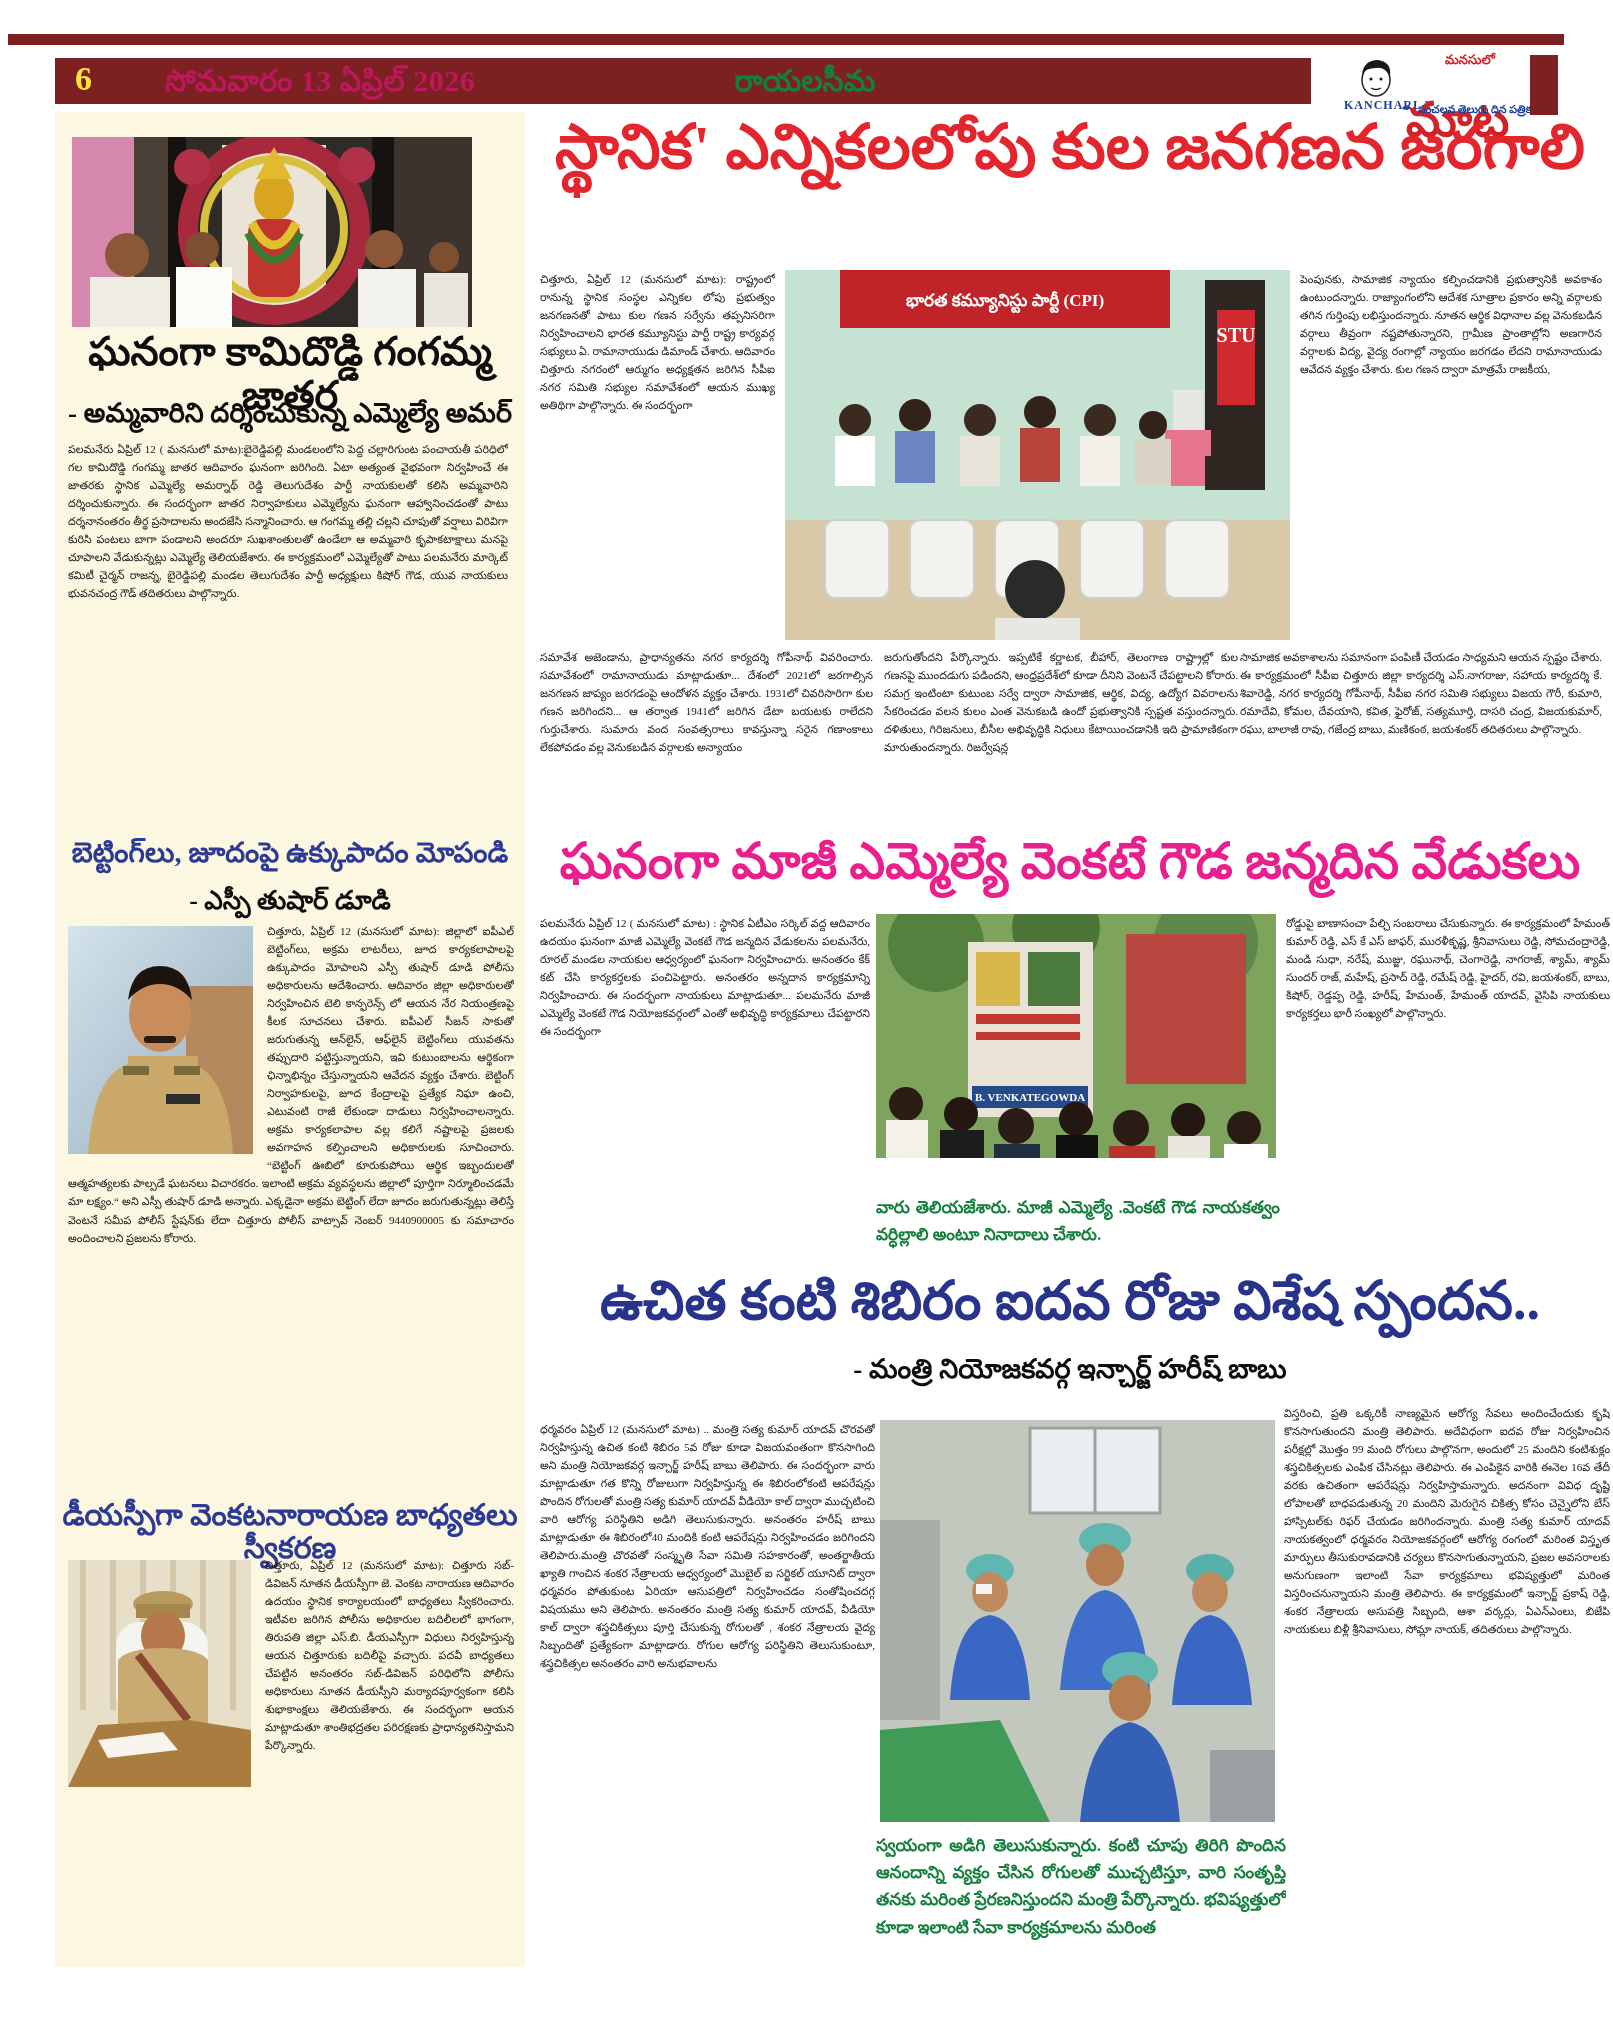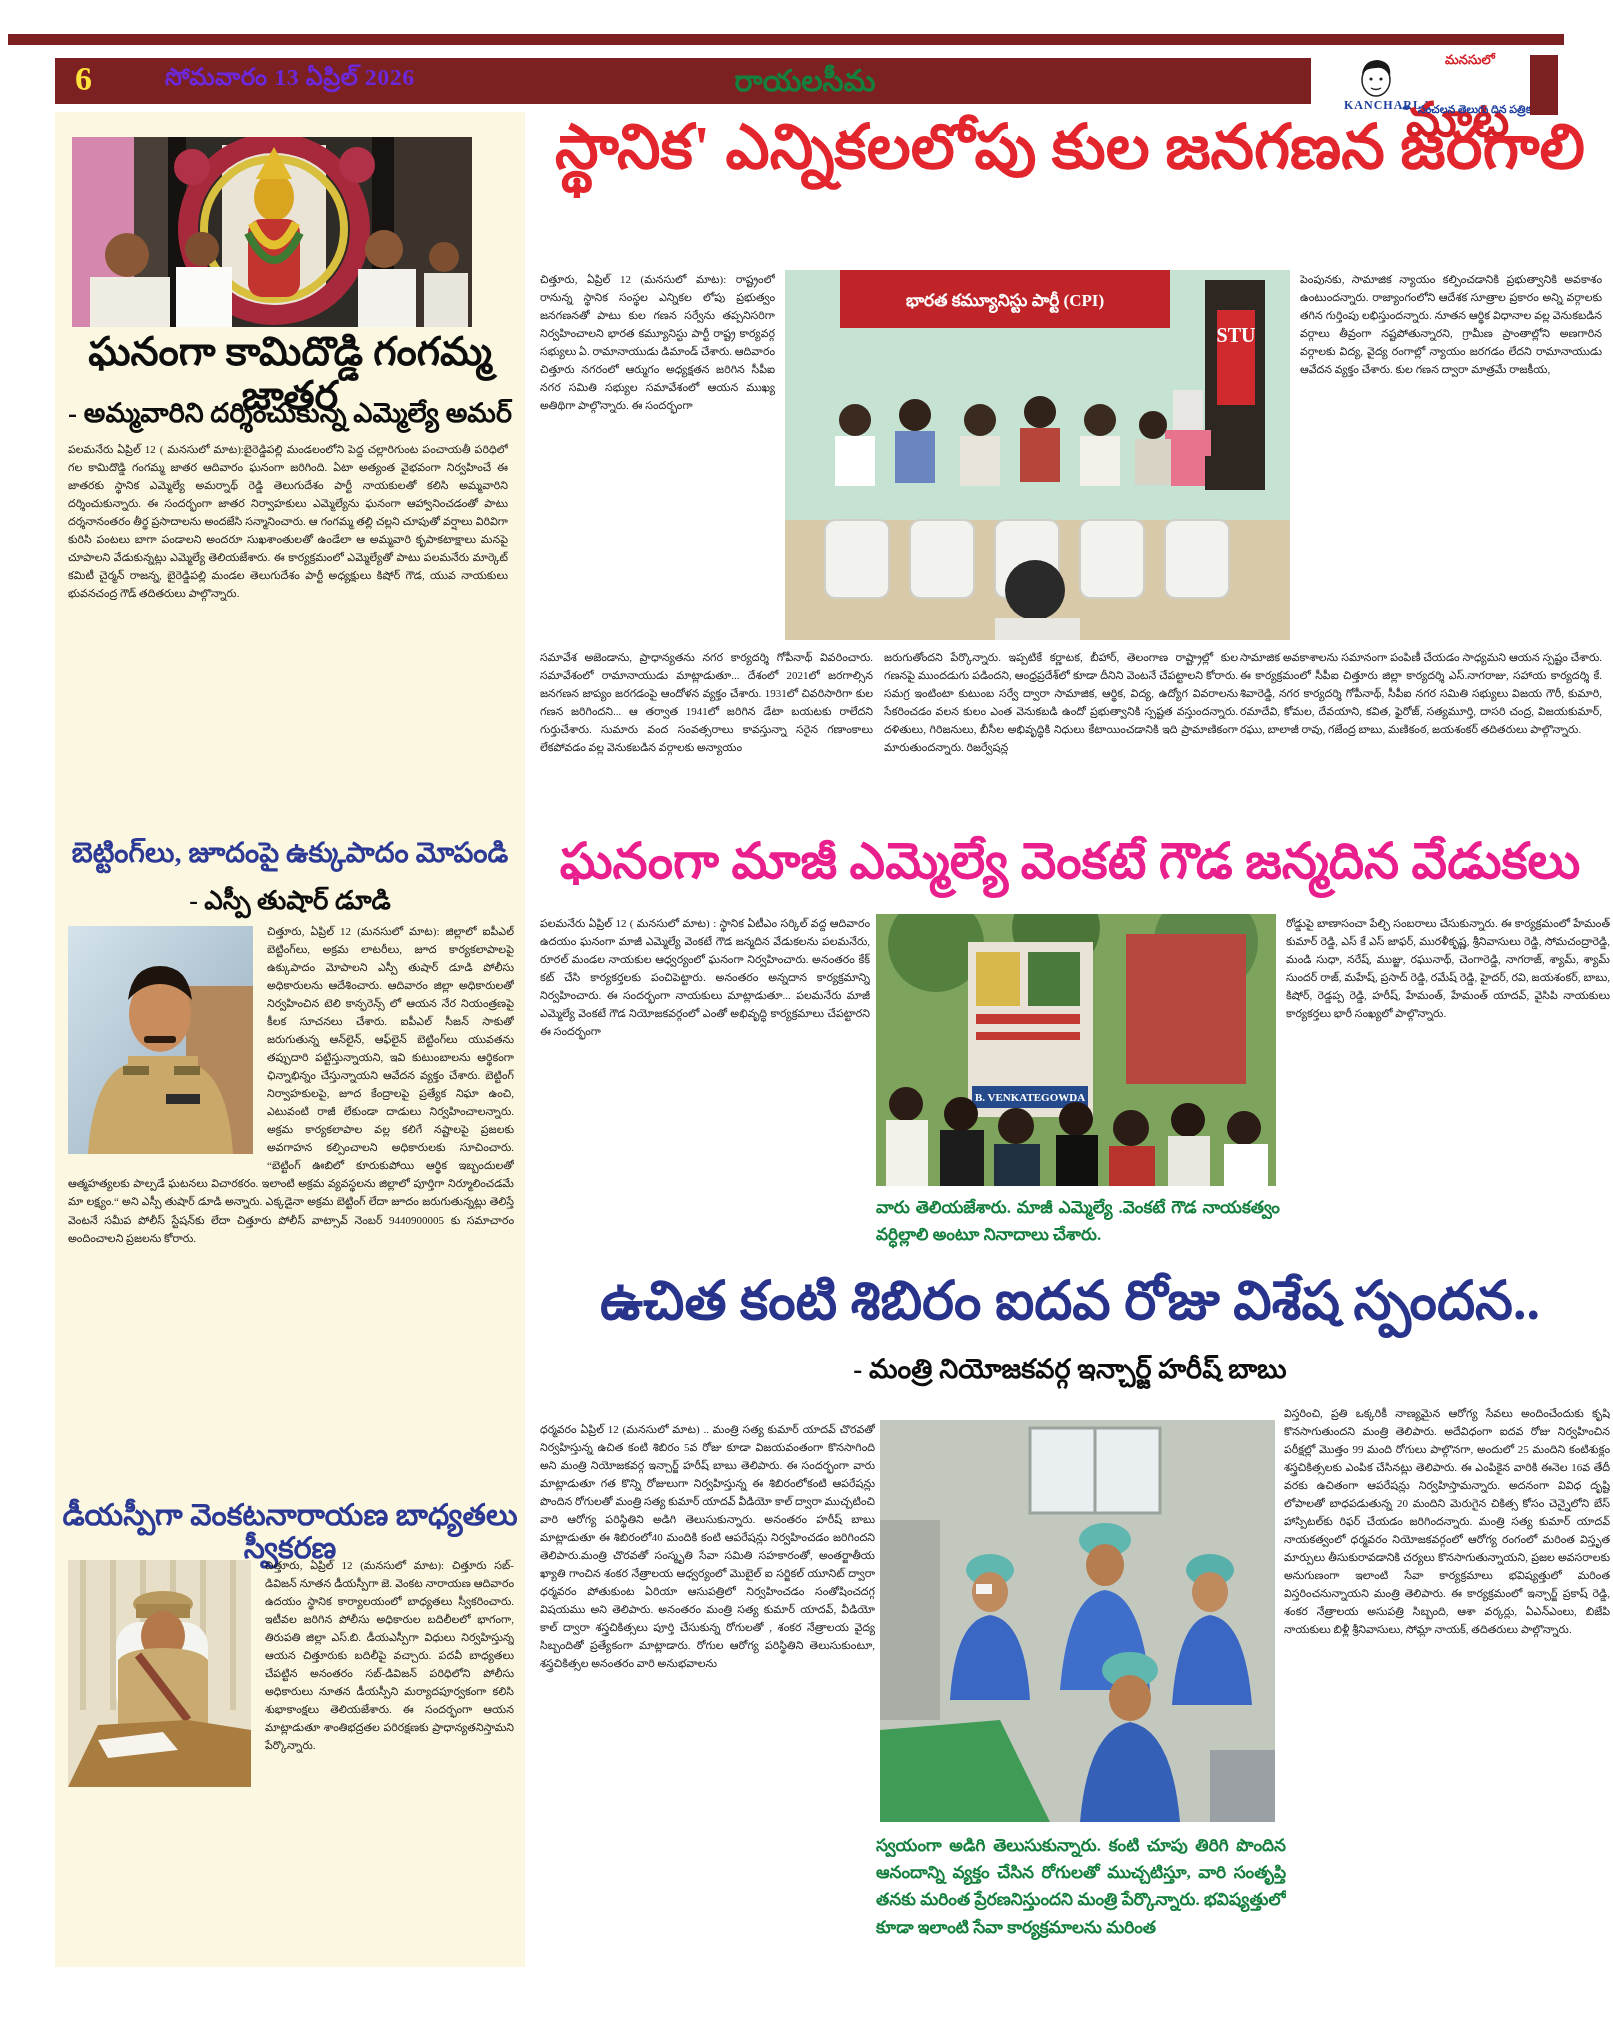--- a/index.html
+++ b/index.html
@@ -3,21 +3,21 @@
 <meta charset="utf-8">
 <style>
   html,body{margin:0;padding:0;background:#ffffff;}
   .page{position:relative;width:1613px;height:2026px;background:#ffffff;overflow:hidden;
         font-family:"Liberation Serif", serif;color:#141414;}
   .abs{position:absolute;}
   
   .strip{background:#7c2022;}
   .mastbar{background:#7c2022;}
   .pagenum{color:#ffe23c;font-weight:bold;font-size:34px;}
-  .mastdate{color:#6d28d9;font-weight:bold;font-size:24px;letter-spacing:.5px;}
+  .mastdate{color:#be185d;font-weight:bold;font-size:30px;letter-spacing:.5px;}
   .mastsec{color:#15803d;font-weight:bold;font-size:30px;}
   .logo-top{color:#d42027;font-size:13px;font-weight:bold;}
   .logo-name{color:#d42027;font-size:48px;font-weight:bold;line-height:1;}
   .logo-pub{color:#1c3e9e;font-size:12px;font-weight:bold;letter-spacing:1px;}
   .logo-tag{color:#1c3e9e;font-size:11px;font-weight:bold;}
   
   .bt{font-size:11px;line-height:1.64;text-align:justify;color:#161616;overflow:hidden;}
   .cap{font-size:17px;line-height:1.6;text-align:justify;color:#15803d;font-weight:bold;overflow:hidden;}
   .h-red{color:#e3262d;font-size:62px;font-weight:bold;text-align:center;line-height:1.15;}
   .h-mag{color:#ea1f8e;font-size:50px;font-weight:bold;text-align:center;line-height:1.1;}
@@ -185,21 +185,21 @@
 
   <div class="abs bt" style="left:540px;top:270px;width:235px;height:372px;">చిత్తూరు, ఏప్రిల్ 12 (మనసులో మాట): రాష్ట్రంలో రానున్న స్థానిక సంస్థల ఎన్నికల లోపు ప్రభుత్వం జనగణనతో పాటు కుల గణన సర్వేను తప్పనిసరిగా నిర్వహించాలని భారత కమ్యూనిస్టు పార్టీ రాష్ట్ర కార్యవర్గ సభ్యులు ఏ. రామానాయుడు డిమాండ్ చేశారు. ఆదివారం చిత్తూరు నగరంలో ఆర్ముగం అధ్యక్షతన జరిగిన సీపీఐ నగర సమితి సభ్యుల సమావేశంలో ఆయన ముఖ్య అతిథిగా పాల్గొన్నారు. ఈ సందర్భంగా</div>
   <div class="abs bt" style="left:540px;top:648px;width:333px;height:188px;">సమావేశ అజెండాను, ప్రాధాన్యతను నగర కార్యదర్శి గోపీనాథ్ వివరించారు. సమావేశంలో రామానాయుడు మాట్లాడుతూ... దేశంలో 2021లో జరగాల్సిన జనగణన జాప్యం జరగడంపై ఆందోళన వ్యక్తం చేశారు. 1931లో చివరిసారిగా కుల గణన జరిగిందని... ఆ తర్వాత 1941లో జరిగిన డేటా బయటకు రాలేదని గుర్తుచేశారు. సుమారు వంద సంవత్సరాలు కావస్తున్నా సరైన గణాంకాలు లేకపోవడం వల్ల వెనుకబడిన వర్గాలకు అన్యాయం</div>
   <div class="abs bt" style="left:884px;top:648px;width:354px;height:188px;">జరుగుతోందని పేర్కొన్నారు. ఇప్పటికే కర్ణాటక, బీహార్, తెలంగాణ రాష్ట్రాల్లో కుల గణనపై ముందడుగు పడిందని, ఆంధ్రప్రదేశ్‌లో కూడా దీనిని వెంటనే చేపట్టాలని కోరారు. సమగ్ర ఇంటింటా కుటుంబ సర్వే ద్వారా సామాజిక, ఆర్థిక, విద్య, ఉద్యోగ వివరాలను సేకరించడం వలన కులం ఎంత వెనుకబడి ఉందో ప్రభుత్వానికి స్పష్టత వస్తుందన్నారు. దళితులు, గిరిజనులు, బీసీల అభివృద్ధికి నిధులు కేటాయించడానికి ఇది ప్రామాణికంగా మారుతుందన్నారు. రిజర్వేషన్ల</div>
   <div class="abs bt" style="left:1300px;top:270px;width:302px;height:374px;">పెంపునకు, సామాజిక న్యాయం కల్పించడానికి ప్రభుత్వానికి అవకాశం ఉంటుందన్నారు. రాజ్యాంగంలోని ఆదేశక సూత్రాల ప్రకారం అన్ని వర్గాలకు తగిన గుర్తింపు లభిస్తుందన్నారు. నూతన ఆర్థిక విధానాల వల్ల వెనుకబడిన వర్గాలు తీవ్రంగా నష్టపోతున్నారని, గ్రామీణ ప్రాంతాల్లోని అణగారిన వర్గాలకు విద్య, వైద్య రంగాల్లో న్యాయం జరగడం లేదని రామానాయుడు ఆవేదన వ్యక్తం చేశారు. కుల గణన ద్వారా మాత్రమే రాజకీయ,</div>
   <div class="abs bt" style="left:1240px;top:648px;width:362px;height:188px;">సామాజిక అవకాశాలను సమానంగా పంపిణీ చేయడం సాధ్యమని ఆయన స్పష్టం చేశారు. ఈ కార్యక్రమంలో సీపీఐ చిత్తూరు జిల్లా కార్యదర్శి ఎస్.నాగరాజు, సహాయ కార్యదర్శి కే. శివారెడ్డి, నగర కార్యదర్శి గోపీనాథ్, సీపీఐ నగర సమితి సభ్యులు విజయ గౌరీ, కుమారి, రమాదేవి, కోమల, దేవయాని, కవిత, ఫైరోజ్, సత్యమూర్తి, దాసరి చంద్ర, విజయకుమార్, రఘు, బాలాజీ రావు, గజేంద్ర బాబు, మణికంఠ, జయశంకర్ తదితరులు పాల్గొన్నారు.</div>
 
   <div class="abs h-mag" style="left:540px;top:834px;width:1060px;">ఘనంగా మాజీ ఎమ్మెల్యే వెంకటే గౌడ జన్మదిన వేడుకలు</div>
   <div class="abs bt" style="left:540px;top:914px;width:330px;height:352px;">పలమనేరు ఏప్రిల్ 12 ( మనసులో మాట) : స్థానిక ఏటీఎం సర్కిల్ వద్ద ఆదివారం ఉదయం ఘనంగా మాజీ ఎమ్మెల్యే వెంకటే గౌడ జన్మదిన వేడుకలను పలమనేరు, రూరల్ మండల నాయకుల ఆధ్వర్యంలో ఘనంగా నిర్వహించారు. అనంతరం కేక్ కట్ చేసి కార్యకర్తలకు పంచిపెట్టారు. అనంతరం అన్నదాన కార్యక్రమాన్ని నిర్వహించారు. ఈ సందర్భంగా నాయకులు మాట్లాడుతూ... పలమనేరు మాజీ ఎమ్మెల్యే వెంకటే గౌడ నియోజకవర్గంలో ఎంతో అభివృద్ధి కార్యక్రమాలు చేపట్టారని ఈ సందర్భంగా</div>
 
-  <div class="abs photo" style="left:876px;top:914px;width:400px;height:272px;">
+  <div class="abs photo" style="left:876px;top:914px;width:400px;height:244px;">
     <svg width="400" height="272" viewBox="0 0 400 272">
       <rect width="400" height="272" fill="#7da35c"></rect>
       <circle cx="60" cy="30" r="48" fill="#55813f"></circle>
       <circle cx="180" cy="14" r="44" fill="#4c7638"></circle>
       <circle cx="330" cy="28" r="52" fill="#5d884a"></circle>
       <rect x="250" y="20" width="120" height="150" fill="#b8473f"></rect>
       <rect x="92" y="28" width="125" height="175" fill="#e8e3d6"></rect>
       <rect x="100" y="38" width="44" height="54" fill="#d8b84a"></rect>
       <rect x="152" y="38" width="52" height="54" fill="#4a7a3c"></rect>
       <rect x="100" y="100" width="104" height="10" fill="#c23a32"></rect>

